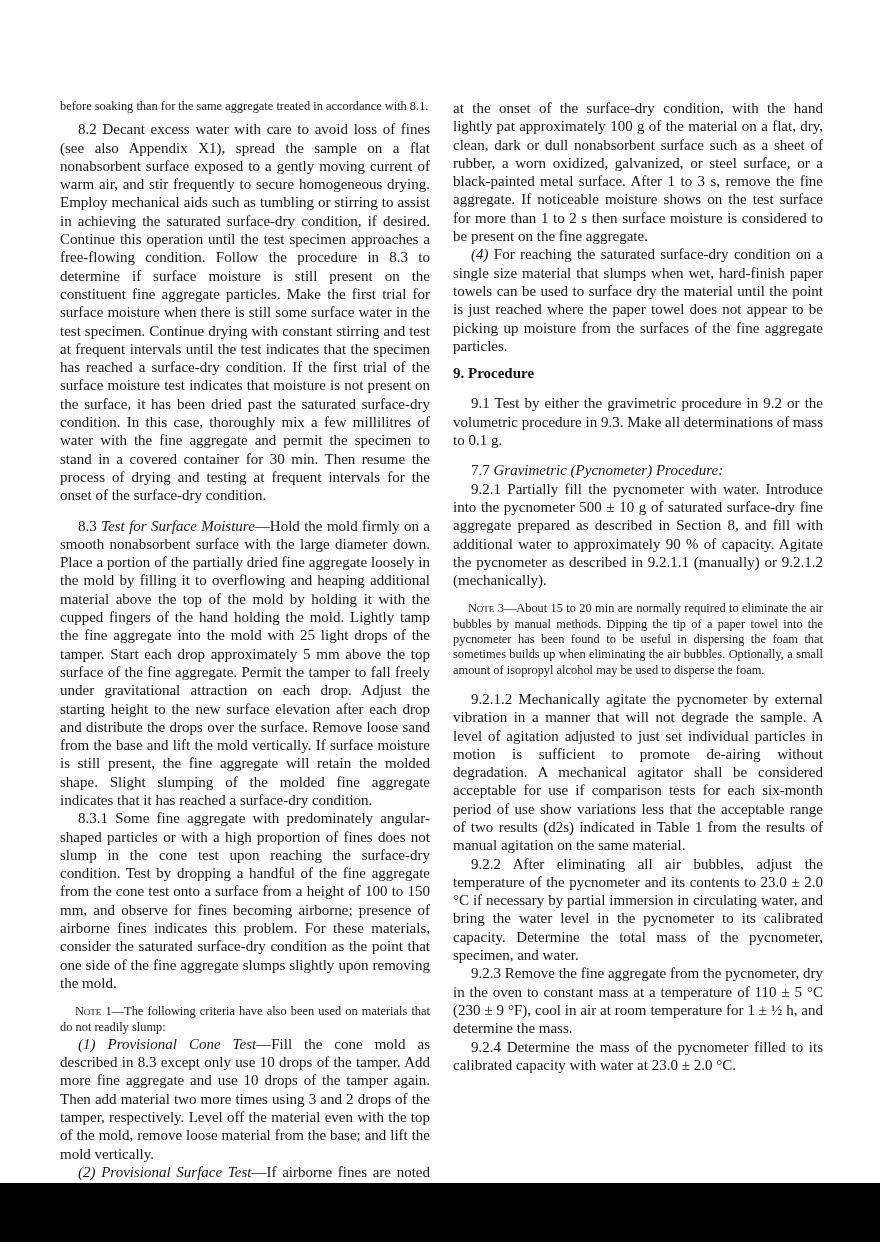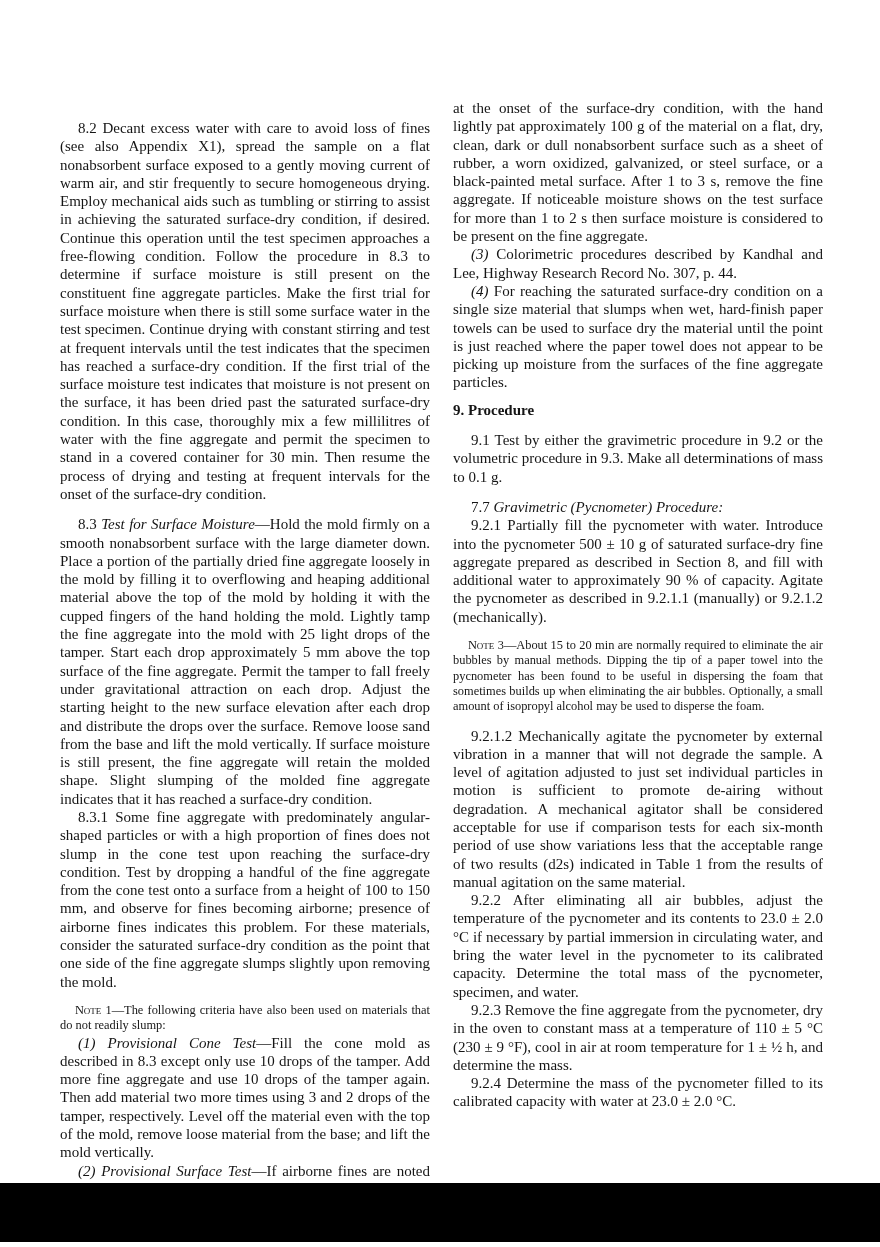--- a/index.html
+++ b/index.html
@@ -22,58 +22,58 @@
     width: 370px;
     text-align: justify;
     font-size: 15px;
     line-height: 18.3px;
   }
   .para { margin: 0; text-indent: 1.2em; }
   .noindent { text-indent: 0; }
   .small { font-size: 12.4px; line-height: 15.3px; }
   .gap { margin-top: 12px; }
   .gap-lg { margin-top: 9px; }
-  .gap-sm { margin-top: 20px; }
+  .gap-sm { margin-top: 6px; }
   .it { font-style: italic; }
   .heading { font-weight: bold; text-indent: 0; }
   .sc { font-variant: small-caps; }
   .bottom-bar {
     position: absolute;
     left: 0; top: 1183px;
     width: 880px; height: 59px;
     background: #000000;
   }
 </style>
 </head>
 <body>
 
 <div class="page-content">
 
   <div class="col">
 
+    <p class="para noindent small">before soaking than for the same aggregate treated in accordance with 8.1.</p>
 
     <p class="para gap-sm">8.2 Decant excess water with care to avoid loss of fines (see also Appendix X1), spread the sample on a flat nonabsorbent surface exposed to a gently moving current of warm air, and stir frequently to secure homogeneous drying. Employ mechanical aids such as tumbling or stirring to assist in achieving the saturated surface-dry condition, if desired. Continue this operation until the test specimen approaches a free-flowing condition. Follow the procedure in 8.3 to determine if surface moisture is still present on the constituent fine aggregate particles. Make the first trial for surface moisture when there is still some surface water in the test specimen. Continue drying with constant stirring and test at frequent intervals until the test indicates that the specimen has reached a surface-dry condition. If the first trial of the surface moisture test indicates that moisture is not present on the surface, it has been dried past the saturated surface-dry condition. In this case, thoroughly mix a few millilitres of water with the fine aggregate and permit the specimen to stand in a covered container for 30 min. Then resume the process of drying and testing at frequent intervals for the onset of the surface-dry condition.</p>
 
     <p class="para gap"><span>8.3 </span><span class="it">Test for Surface Moisture</span><span>—Hold the mold firmly on a smooth nonabsorbent surface with the large diameter down. Place a portion of the partially dried fine aggregate loosely in the mold by filling it to overflowing and heaping additional material above the top of the mold by holding it with the cupped fingers of the hand holding the mold. Lightly tamp the fine aggregate into the mold with 25 light drops of the tamper. Start each drop approximately 5 mm above the top surface of the fine aggregate. Permit the tamper to fall freely under gravitational attraction on each drop. Adjust the starting height to the new surface elevation after each drop and distribute the drops over the surface. Remove loose sand from the base and lift the mold vertically. If surface moisture is still present, the fine aggregate will retain the molded shape. Slight slumping of the molded fine aggregate indicates that it has reached a surface-dry condition.</span></p>
 
     <p class="para">8.3.1 Some fine aggregate with predominately angular-shaped particles or with a high proportion of fines does not slump in the cone test upon reaching the surface-dry condition. Test by dropping a handful of the fine aggregate from the cone test onto a surface from a height of 100 to 150 mm, and observe for fines becoming airborne; presence of airborne fines indicates this problem. For these materials, consider the saturated surface-dry condition as the point that one side of the fine aggregate slumps slightly upon removing the mold.</p>
 
     <p class="para gap small"><span class="sc">Note 1</span><span>—The following criteria have also been used on materials that do not readily slump:</span></p>
 
     <p class="para"><span class="it">(1) Provisional Cone Test</span><span>—Fill the cone mold as described in 8.3 except only use 10 drops of the tamper. Add more fine aggregate and use 10 drops of the tamper again. Then add material two more times using 3 and 2 drops of the tamper, respectively. Level off the material even with the top of the mold, remove loose material from the base; and lift the mold vertically.</span></p>
 
     <p class="para"><span class="it">(2) Provisional Surface Test</span><span>—If airborne fines are noted when the fine aggregate is such that it will not slump when it is at a moisture condition, add more moisture to the sand, and</span></p>
 
   </div>
 
   <div class="col">
 
     <p class="para noindent">at the onset of the surface-dry condition, with the hand lightly pat approximately 100 g of the material on a flat, dry, clean, dark or dull nonabsorbent surface such as a sheet of rubber, a worn oxidized, galvanized, or steel surface, or a black-painted metal surface. After 1 to 3 s, remove the fine aggregate. If noticeable moisture shows on the test surface for more than 1 to 2 s then surface moisture is considered to be present on the fine aggregate.</p>
 
-    <p class="para"><span class="it">(3)</span><span> Colorimetric procedures described by Kandhal and Lee, Highway Research Record No. 307, p. 44.</span></p>
 
     <p class="para"><span class="it">(4)</span><span> For reaching the saturated surface-dry condition on a single size material that slumps when wet, hard-finish paper towels can be used to surface dry the material until the point is just reached where the paper towel does not appear to be picking up moisture from the surfaces of the fine aggregate particles.</span></p>
 
     <p class="para heading gap-lg">9. Procedure</p>
 
     <p class="para gap">9.1 Test by either the gravimetric procedure in 9.2 or the volumetric procedure in 9.3. Make all determinations of mass to 0.1 g.</p>
 
     <p class="para gap"><span>7.7 </span><span class="it">Gravimetric (Pycnometer) Procedure:</span></p>
 
     <p class="para">9.2.1 Partially fill the pycnometer with water. Introduce into the pycnometer 500 ± 10 g of saturated surface-dry fine aggregate prepared as described in Section 8, and fill with additional water to approximately 90 % of capacity. Agitate the pycnometer as described in 9.2.1.1 (manually) or 9.2.1.2 (mechanically).</p>

